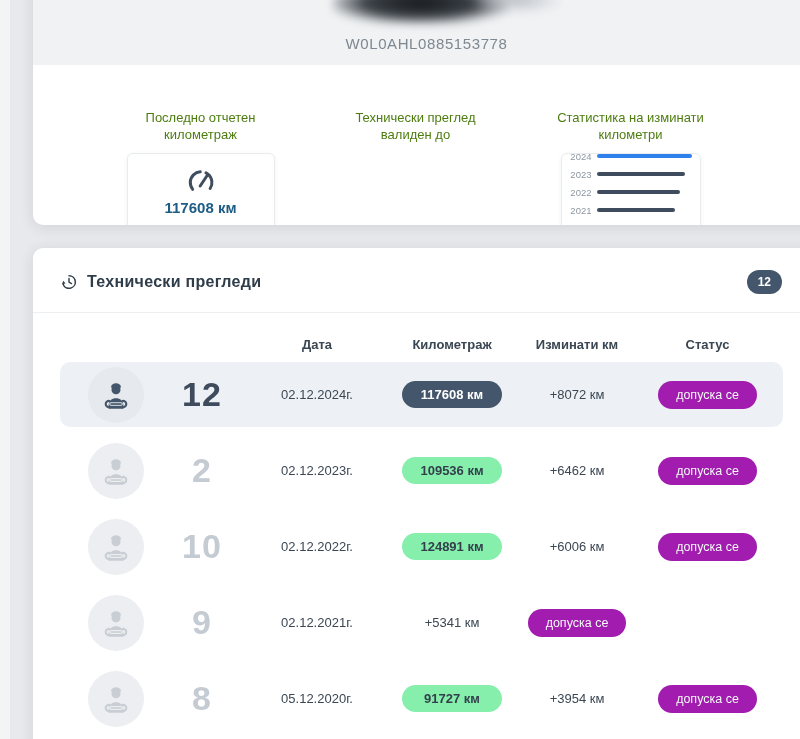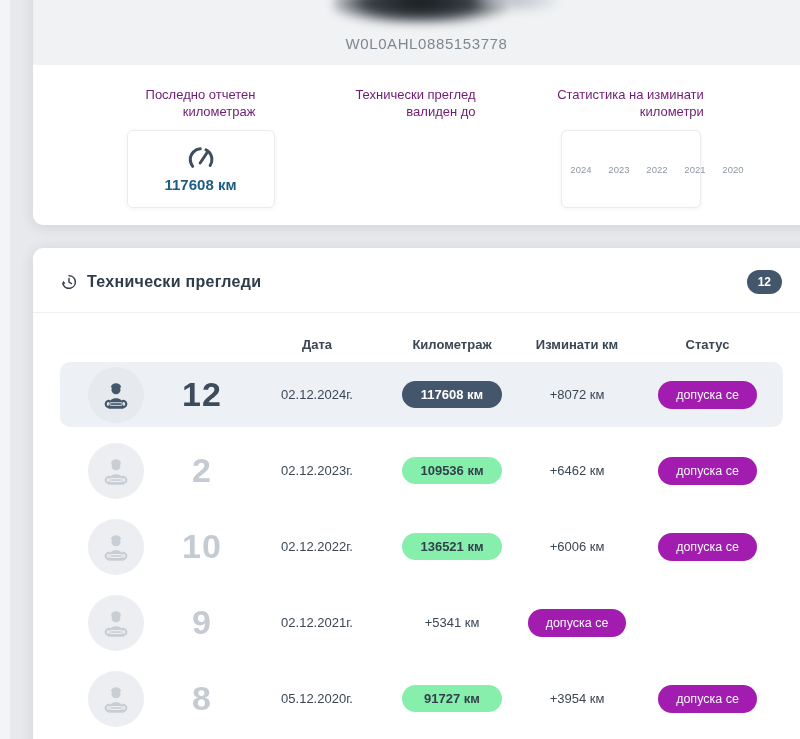--- a/index.html
+++ b/index.html
@@ -26,32 +26,33 @@
   }
   .car-blob2{
     position:absolute;top:33px;left:438px;width:90px;height:26px;
     background:radial-gradient(ellipse at center,#b9bec5 0%,rgba(185,190,197,0) 75%);
     filter:blur(4px);
   }
   .vin{position:relative;color:#7e8890;font-size:15px;letter-spacing:.6px;}
   .stats-row{display:flex;padding-left:60px;margin-top:22px;}
   .stat-col{width:215px;display:flex;flex-direction:column;align-items:center;}
   .stat-title{
-    color:#701a75;font-size:13px;line-height:1.3;text-align:right;margin-bottom:9px;
+    color:#4d7c0f;font-size:13px;line-height:1.3;text-align:center;margin-bottom:9px;
     min-height:34px;
+    margin-top:23px;
   }
   .stat-box{
     width:148px;height:78px;background:#fff;border:1px solid #e8ecef;border-radius:6px;
     box-shadow:0 1px 4px rgba(60,70,80,.07);
     display:flex;flex-direction:column;align-items:center;justify-content:center;
     box-sizing:border-box;
   }
   .stat-value{color:#1d5c84;font-weight:bold;font-size:15px;margin-top:5px;}
   .stat-box--chart{width:140px;padding:10px 4px 10px 8px;justify-content:center;}
-  .chart-rows{width:100%;display:flex;gap:7px;}
+  .chart-rows{width:100%;display:flex;flex-direction:column;gap:7px;}
   .chart-row{display:flex;align-items:center;}
   .chart-label{width:22px;flex:0 0 22px;font-size:9.5px;color:#8d97a3;text-align:right;}
   .chart-track{flex:1;margin-left:5px;margin-right:4px;}
   .chart-bar{height:4px;border-radius:2px;background:#3f4c5d;}
   .chart-bar--accent{background:#2f80ed;}
   
   .list-card{top:248px;height:560px;}
   .list-header{
     display:flex;align-items:center;padding:22px 26px 18px 27px;
     border-bottom:1px solid #edf0f2;
@@ -255,21 +256,21 @@
           <path d="M18 58 v-5 c0-10 6-15 14-15 c8 0 14 5 14 15 v5 z" class="mc" fill="#c9ced4"></path>
           <rect x="20" y="46.5" width="24" height="5" rx="2.5" class="mc" stroke="#fff" stroke-width="1.5" fill="#c9ced4"></rect>
           <path d="M21 43.5 a6 6 0 1 0 0 11" fill="none" class="ms" stroke-width="4" stroke="#c9ced4"></path>
           <path d="M43 43.5 a6 6 0 1 1 0 11" fill="none" class="ms" stroke-width="4" stroke="#c9ced4"></path>
         </svg>
       </div>
     </div>
     <div class="row-num">10</div>
     <div class="cell-date">02.12.2022г.</div>
     <div class="cell-km">
-      <span class="km-pill">136521 км</span>
+      <span class="km-pill">124891 км</span>
     </div>
     <div class="cell-delta">+6006 км</div>
     <div class="cell-status">
       <span class="status-pill">допуска се</span>
     </div>
   </div>
 
   <div class="trow">
     <div>
       <div class="avatar">

